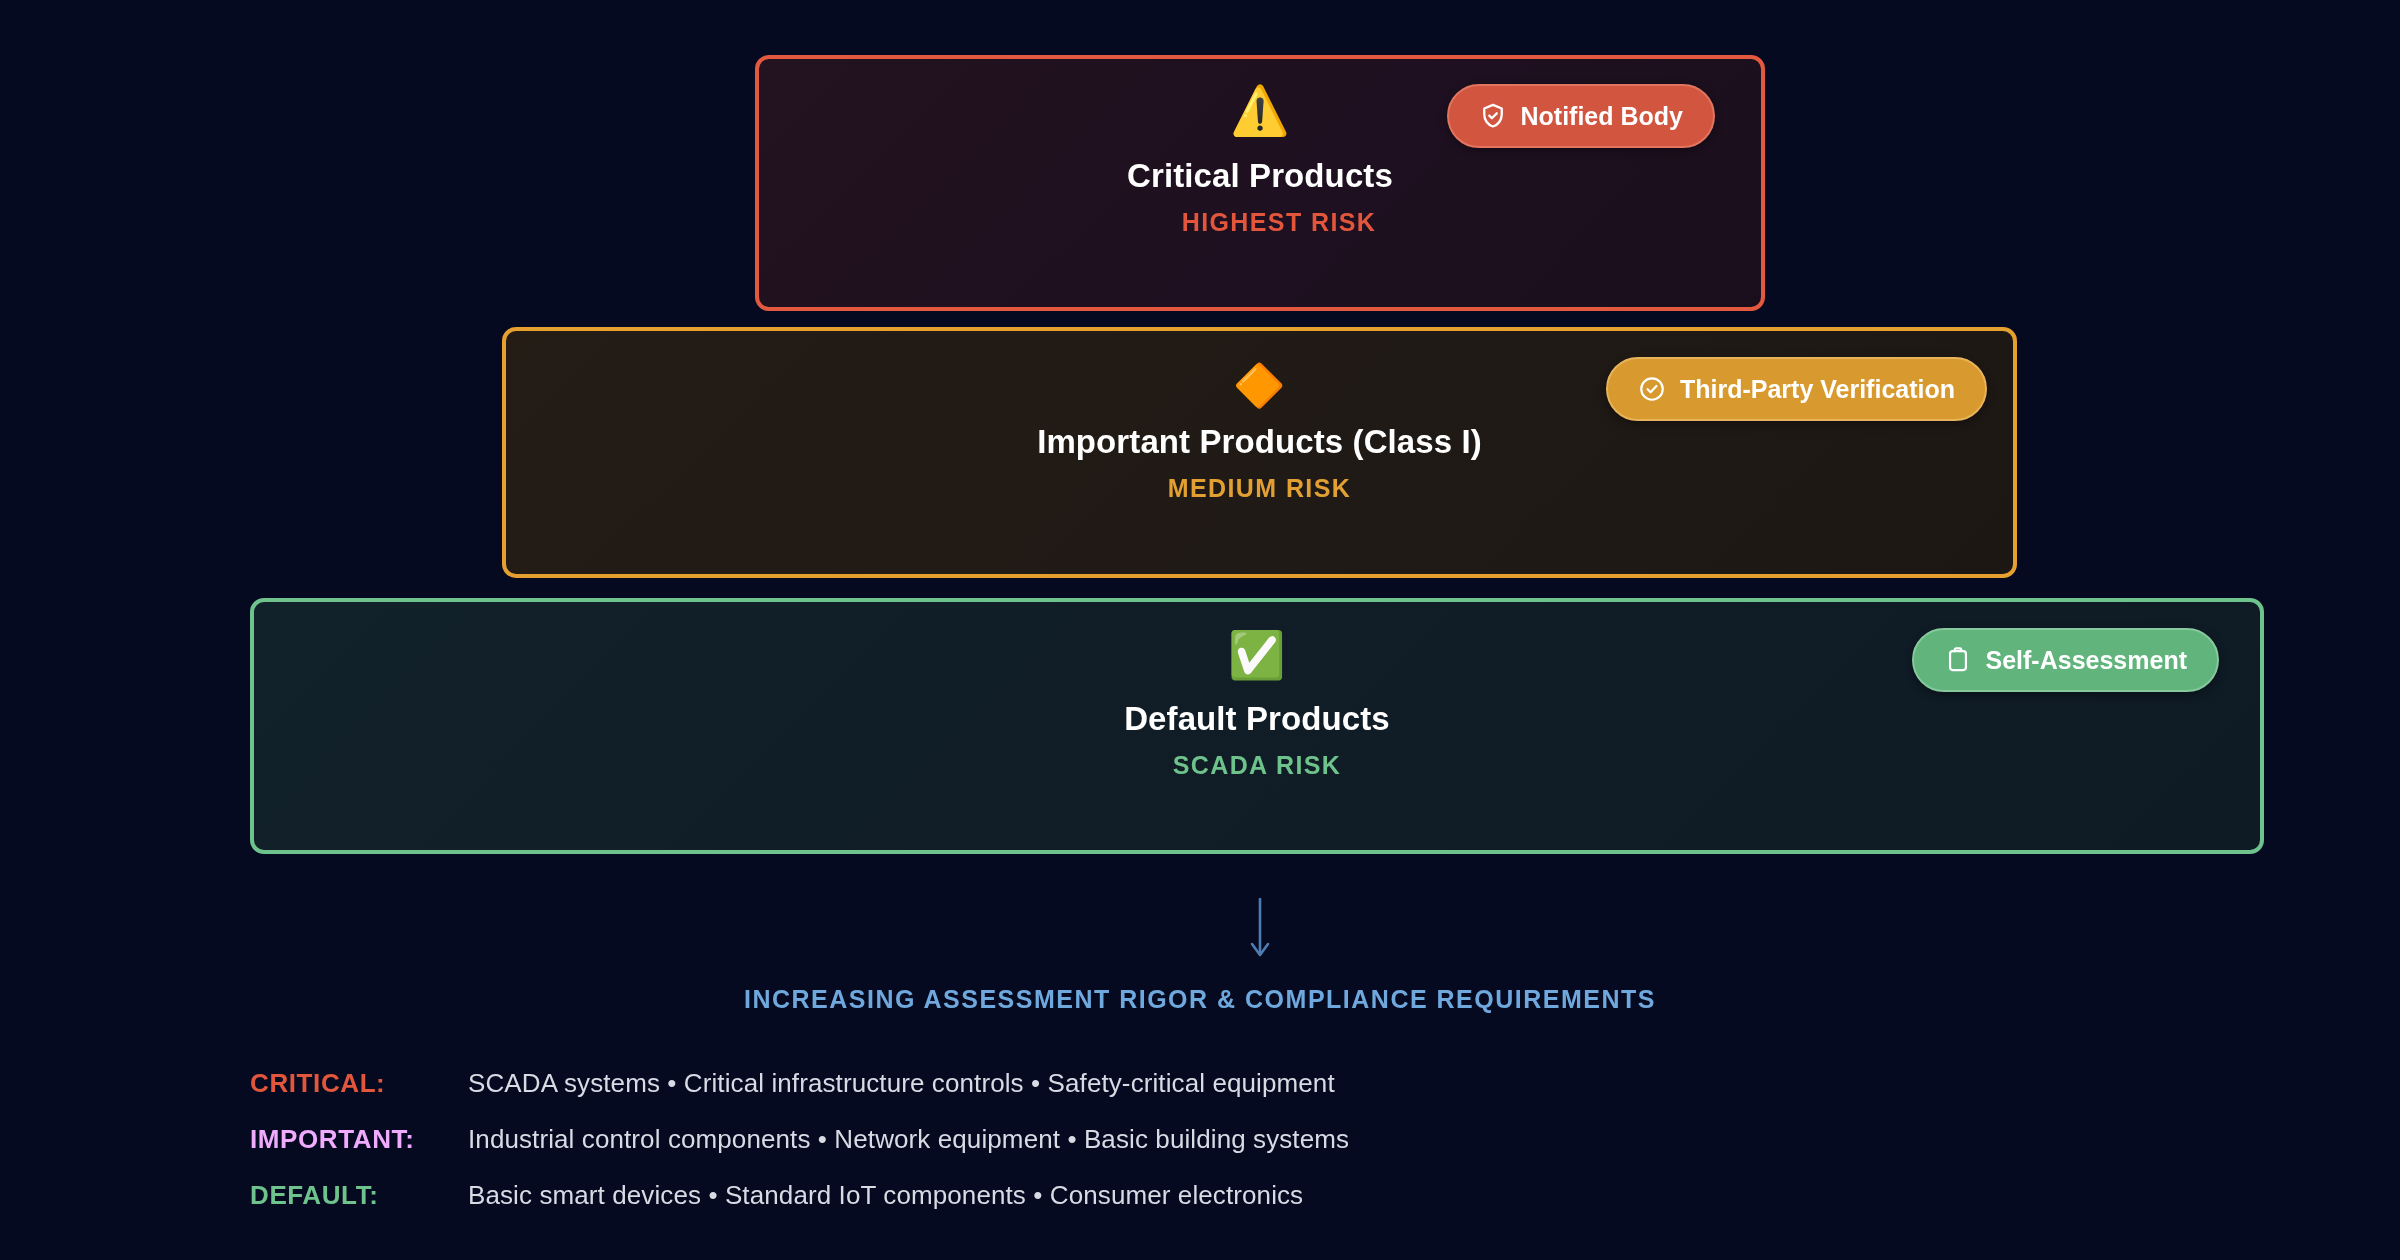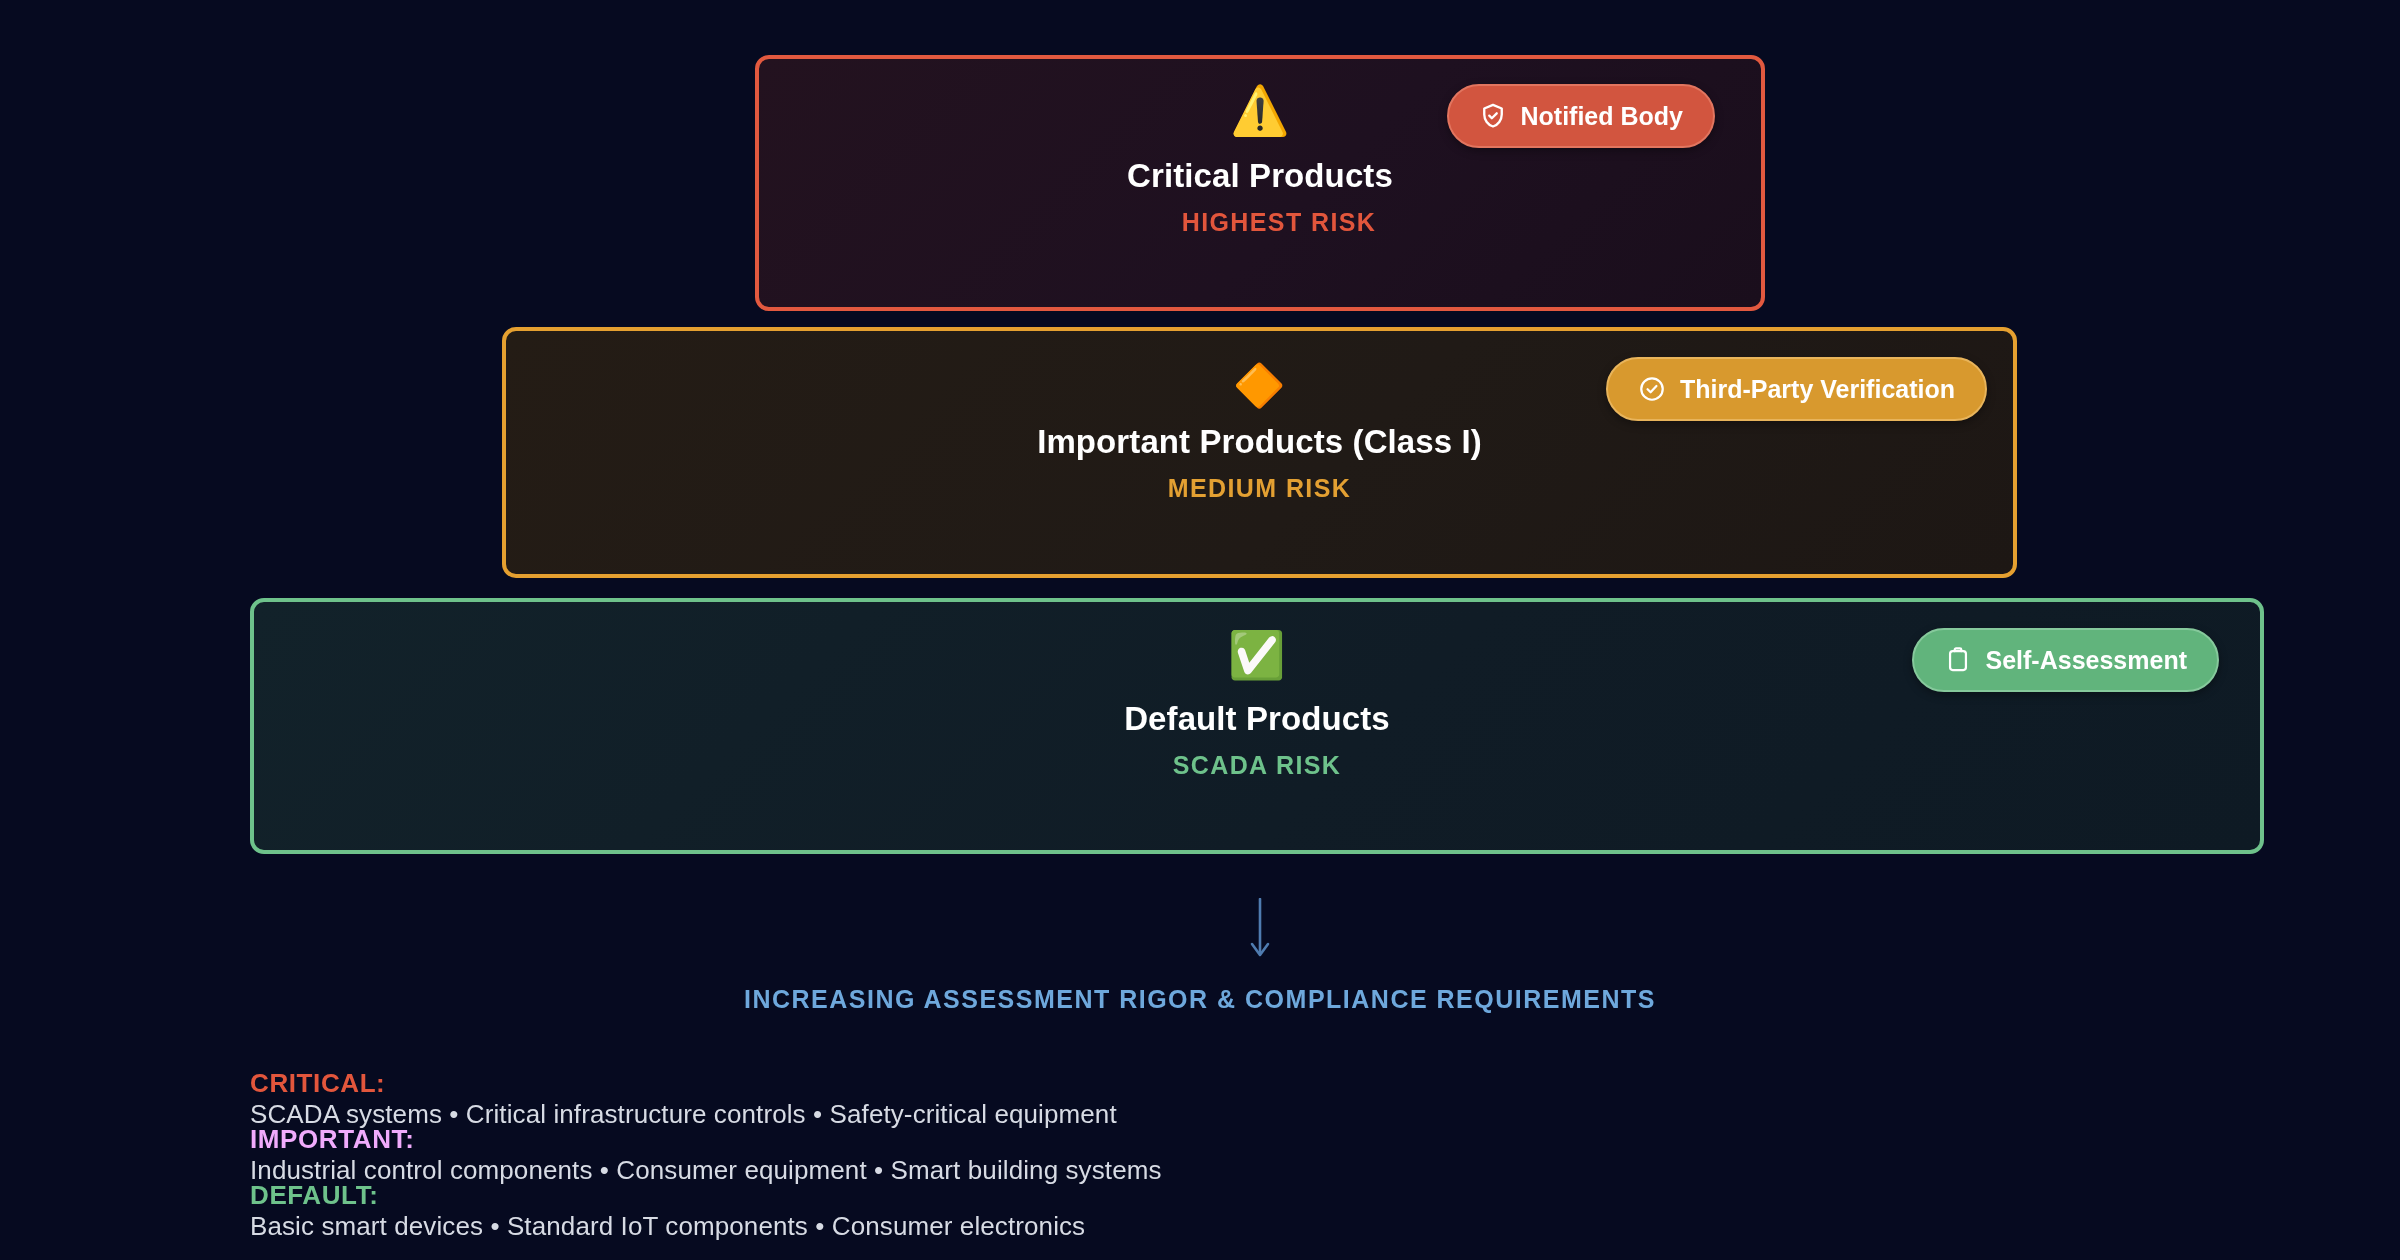--- a/index.html
+++ b/index.html
@@ -125,21 +125,20 @@
   
   #legend {
     position:absolute;
     left:250px; top:1068px;
     width:1900px;
   }
   .legend-row {
     display:flex;
     align-items:baseline;
     height:56px;
-    flex-direction:column;
   }
   .legend-label {
     width:218px;
     font-size:26px;
     font-weight:bold;
     letter-spacing:0.6px;
     flex:0 0 auto;
   }
   .legend-items {
     font-size:26px;
@@ -215,21 +214,21 @@
 
   <div id="flow-caption">INCREASING ASSESSMENT RIGOR &amp; COMPLIANCE REQUIREMENTS</div>
 
   <div id="legend">
     <div class="legend-row" id="legend-row-critical">
       <div class="legend-label">CRITICAL:</div>
       <div class="legend-items">SCADA systems • Critical infrastructure controls • Safety-critical equipment</div>
     </div>
     <div class="legend-row" id="legend-row-important">
       <div class="legend-label">IMPORTANT:</div>
-      <div class="legend-items">Industrial control components • Consumer equipment • Smart building systems</div>
+      <div class="legend-items">Industrial control components • Network equipment • Basic building systems</div>
     </div>
     <div class="legend-row" id="legend-row-default">
       <div class="legend-label">DEFAULT:</div>
       <div class="legend-items">Basic smart devices • Standard IoT components • Consumer electronics</div>
     </div>
   </div>
 
 </div>
 
 </body></html>

